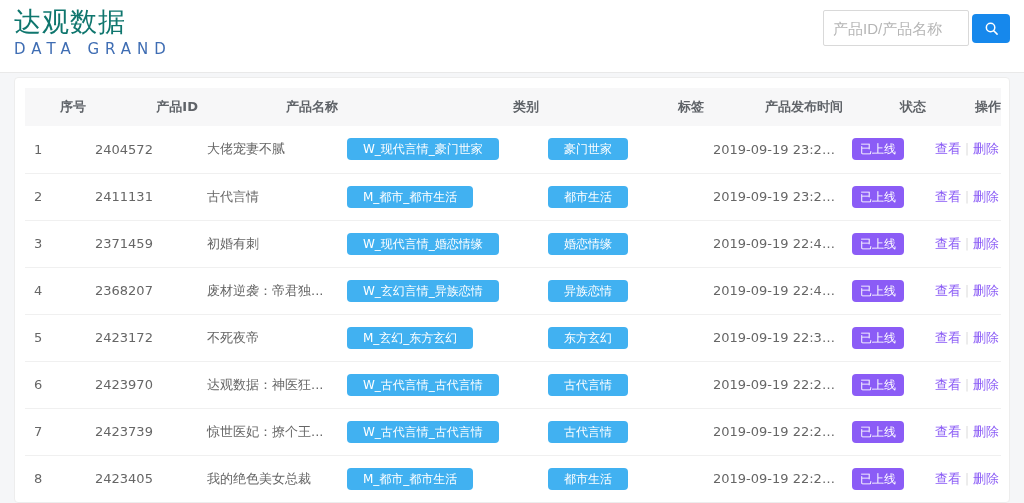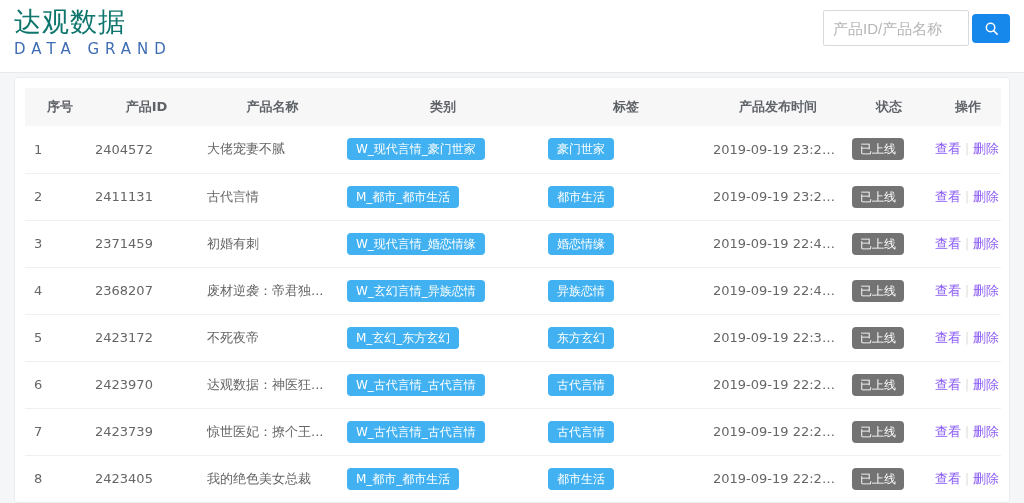--- a/index.html
+++ b/index.html
@@ -58,42 +58,42 @@
   table {
     width: 100%;
     border-collapse: collapse;
     font-size: 13px;
     color: #666;
     table-layout: fixed;
   }
   thead tr { background: #f7f7f8; }
   th {
     height: 38px;
-    text-align: center;
+    text-align: right;
     font-weight: bold;
     color: #5f6368;
     font-size: 13px;
     padding-left: 9px;
   }
   td {
     height: 47px;
     padding-left: 9px;
     border-bottom: 1px solid #f0f0f0;
     white-space: nowrap; overflow: hidden; text-overflow: ellipsis;
   }
   .pill-cat, .pill-tag {
     display: inline-block;
     background: #41b1f1; color: #fff;
     font-size: 12px; line-height: 1;
-    padding: 5px 9px; border-radius: 4px;
+    padding: 5px 16px; border-radius: 4px;
     white-space: nowrap;
   }
   .pill-status {
     display: inline-block;
-    background: #737373; color: #fff;
+    background: #8b5cf6; color: #fff;
     font-size: 12px; line-height: 1;
     padding: 5px 8px; border-radius: 4px;
   }
   .action-link {
     color: #8b5cf6; text-decoration: none; cursor: pointer; font-size: 13px;
   }
   .action-sep { color: #dcdcdc; margin: 0 4px; font-size: 12px; }
 </style>
 </head>
 <body>

